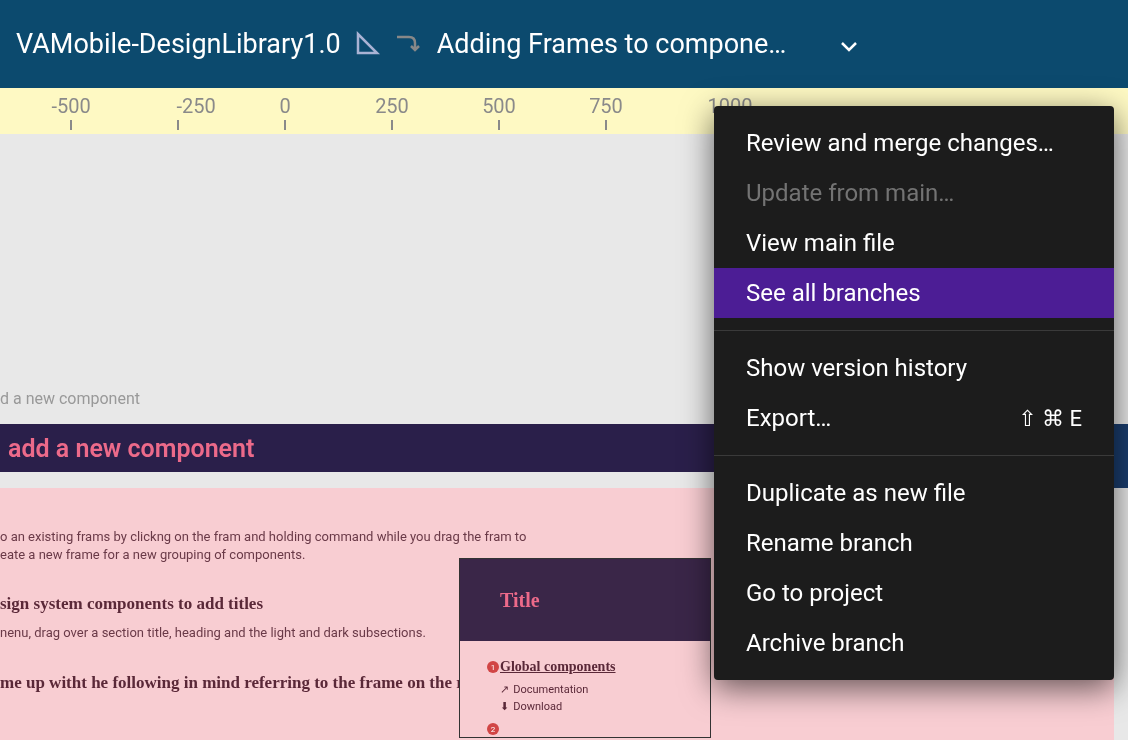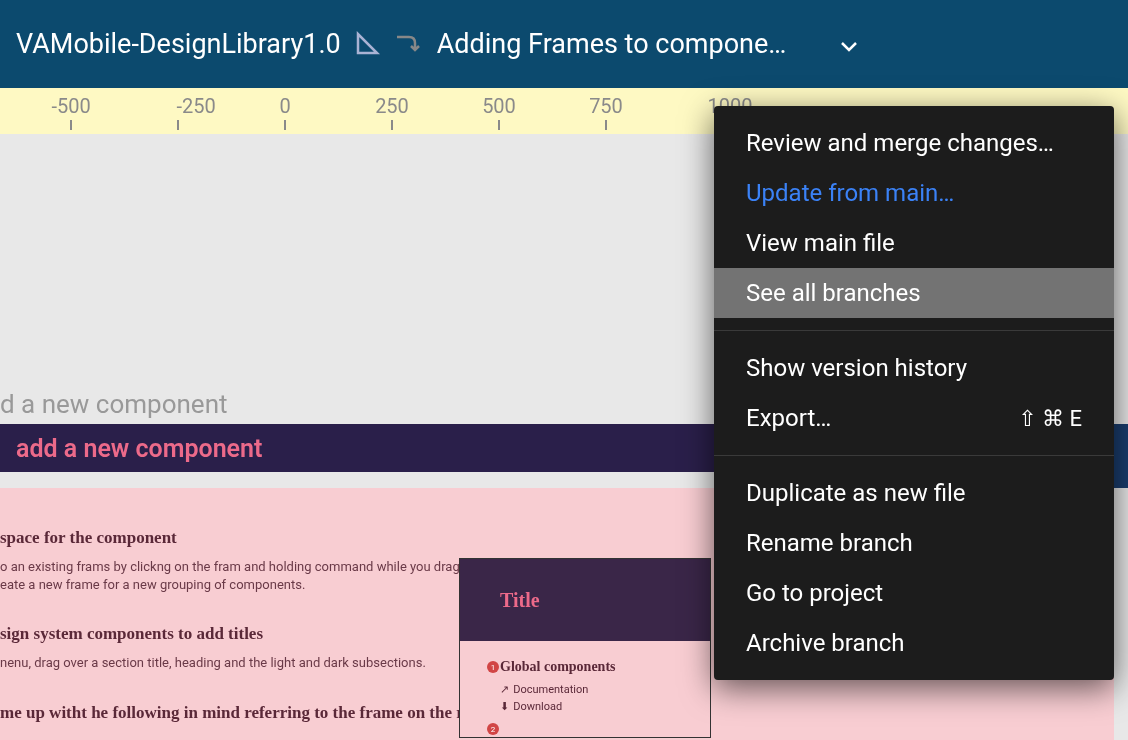--- a/index.html
+++ b/index.html
@@ -79,33 +79,33 @@
     .canvas {
       background: #e8e8e8;
       height: 606px;
       position: relative;
     }
     .frame-label {
       position: absolute;
       top: 255px;
       left: 0;
       color: #999;
-      font-size: 26px;
+      font-size: 16px;
       font-weight: 400;
     }
     .title-banner {
       position: absolute;
       top: 290px;
       left: 0;
       width: 1128px;
       height: 48px;
       background: #2a1f4a;
       display: flex;
       align-items: center;
-      padding-left: 16px;
+      padding-left: 8px;
     }
     .title-banner-text {
       color: #ec6a8a;
       font-size: 25px;
       font-weight: 600;
     }
     .pink-section {
       position: absolute;
       top: 354px;
       left: 0;
@@ -167,20 +167,21 @@
       justify-content: center;
     }
     .badge-1 { top: 20px; }
     .badge-2 { top: 82px; }
     .global-comp {
       color: #5a2838;
       font-size: 14px;
       font-weight: 700;
       font-family: Georgia, serif;
       margin-bottom: 8px;
+      text-decoration: underline;
     }
     .doc-link {
       color: #5a2838;
       font-size: 11px;
       display: flex;
       align-items: center;
       gap: 4px;
       margin-bottom: 4px;
     }
     .context-menu {
@@ -198,24 +199,24 @@
       padding: 11px 32px;
       color: #fff;
       font-size: 24px;
       font-weight: 400;
       cursor: pointer;
       display: flex;
       justify-content: space-between;
       align-items: center;
     }
     .menu-item.disabled {
-      color: #3b82f6;
+      color: #737373;
     }
     .menu-item.highlighted {
-      background: #737373;
+      background: #4c1d95;
       color: #fff;
     }
     .menu-divider {
       height: 1px;
       background: #3a3a3a;
       margin: 12px 0;
     }
     .shortcut {
       color: #fff;
       font-size: 22px;
@@ -278,21 +279,20 @@
 
 <div class="canvas">
   <div class="frame-label">d a new component</div>
 
   <div class="title-banner">
     <span class="title-banner-text">add a new component</span>
   </div>
   <div class="right-edge"></div>
 
   <div class="pink-section">
-    <div class="pink-heading">space for the component</div>
     <div class="pink-body">
       <span>o an existing frams by clickng on the fram and holding command while you drag the fram to</span><br>
       <span>eate a new frame for a new grouping of components.</span>
     </div>
     <div class="pink-heading">sign system components to add titles</div>
     <div class="pink-body">nenu, drag over a section title, heading and the light and dark subsections.</div>
     <div class="pink-heading" style="margin-top:14px">me up witht he following in mind referring to the frame on the right.</div>
   </div>
   <div class="right-edge-lower"></div>
 

